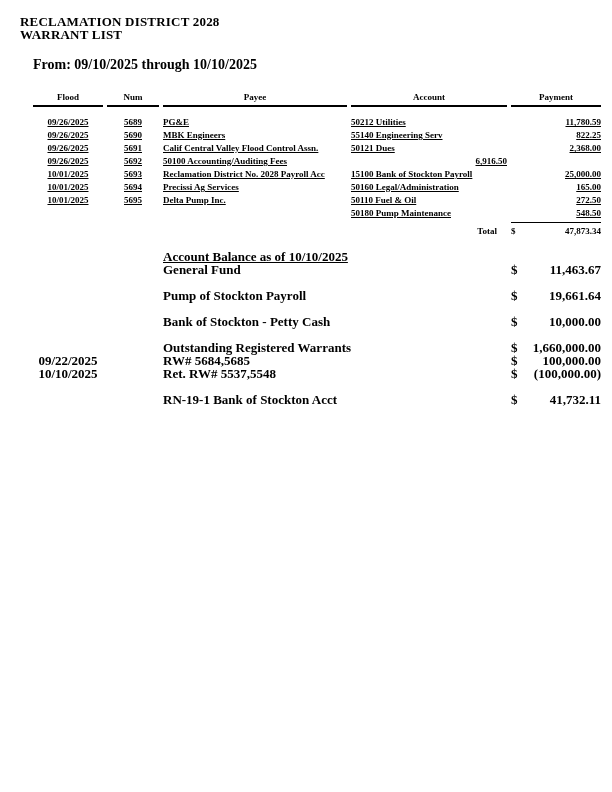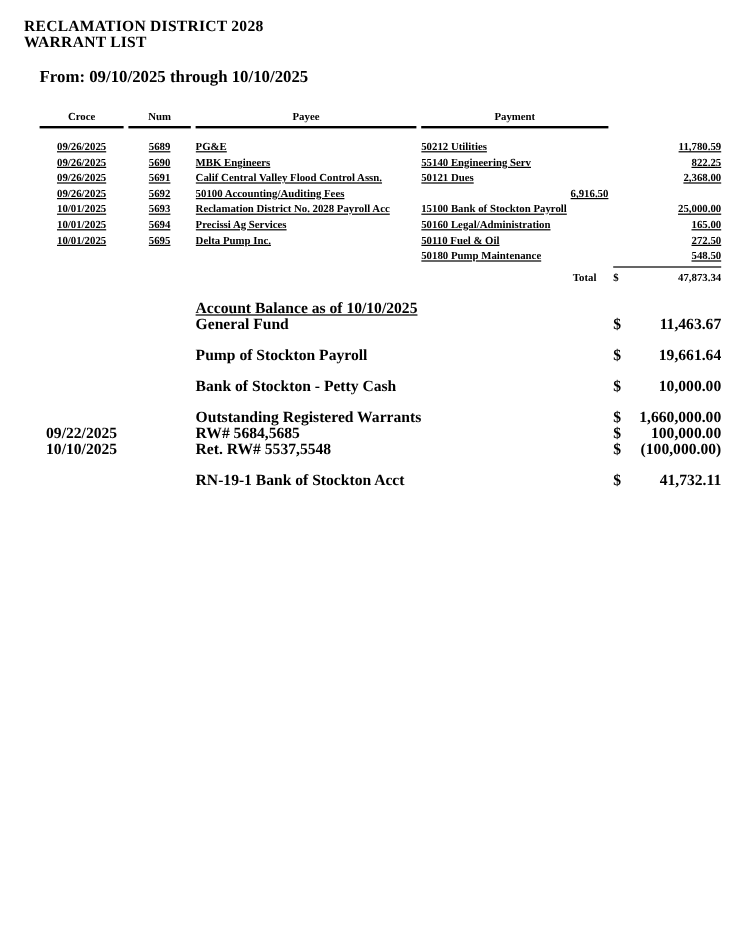--- a/index.html
+++ b/index.html
@@ -49,23 +49,24 @@
 
   <div class="title-block">
     <div>RECLAMATION DISTRICT 2028</div>
     <div>WARRANT LIST</div>
   </div>
 
   <div class="from-line">From: 09/10/2025 through 10/10/2025</div>
 
   <div class="tablewrap">
     <div class="grid5">
-      <div class="th">Croce</div>
+      <div class="th">Flood</div>
       <div class="th">Num</div>
       <div class="th">Payee</div>
+      <div class="th">Account</div>
       <div class="th">Payment</div>
     </div>
 
     <div class="tbody">
       <div class="grid5">
         <div class="c-date">09/26/2025</div>
         <div class="c-num">5689</div>
         <div class="c-payee">PG&amp;E</div>
         <div class="c-acct">50212 Utilities</div>
         <div class="c-pay">11,780.59</div>

